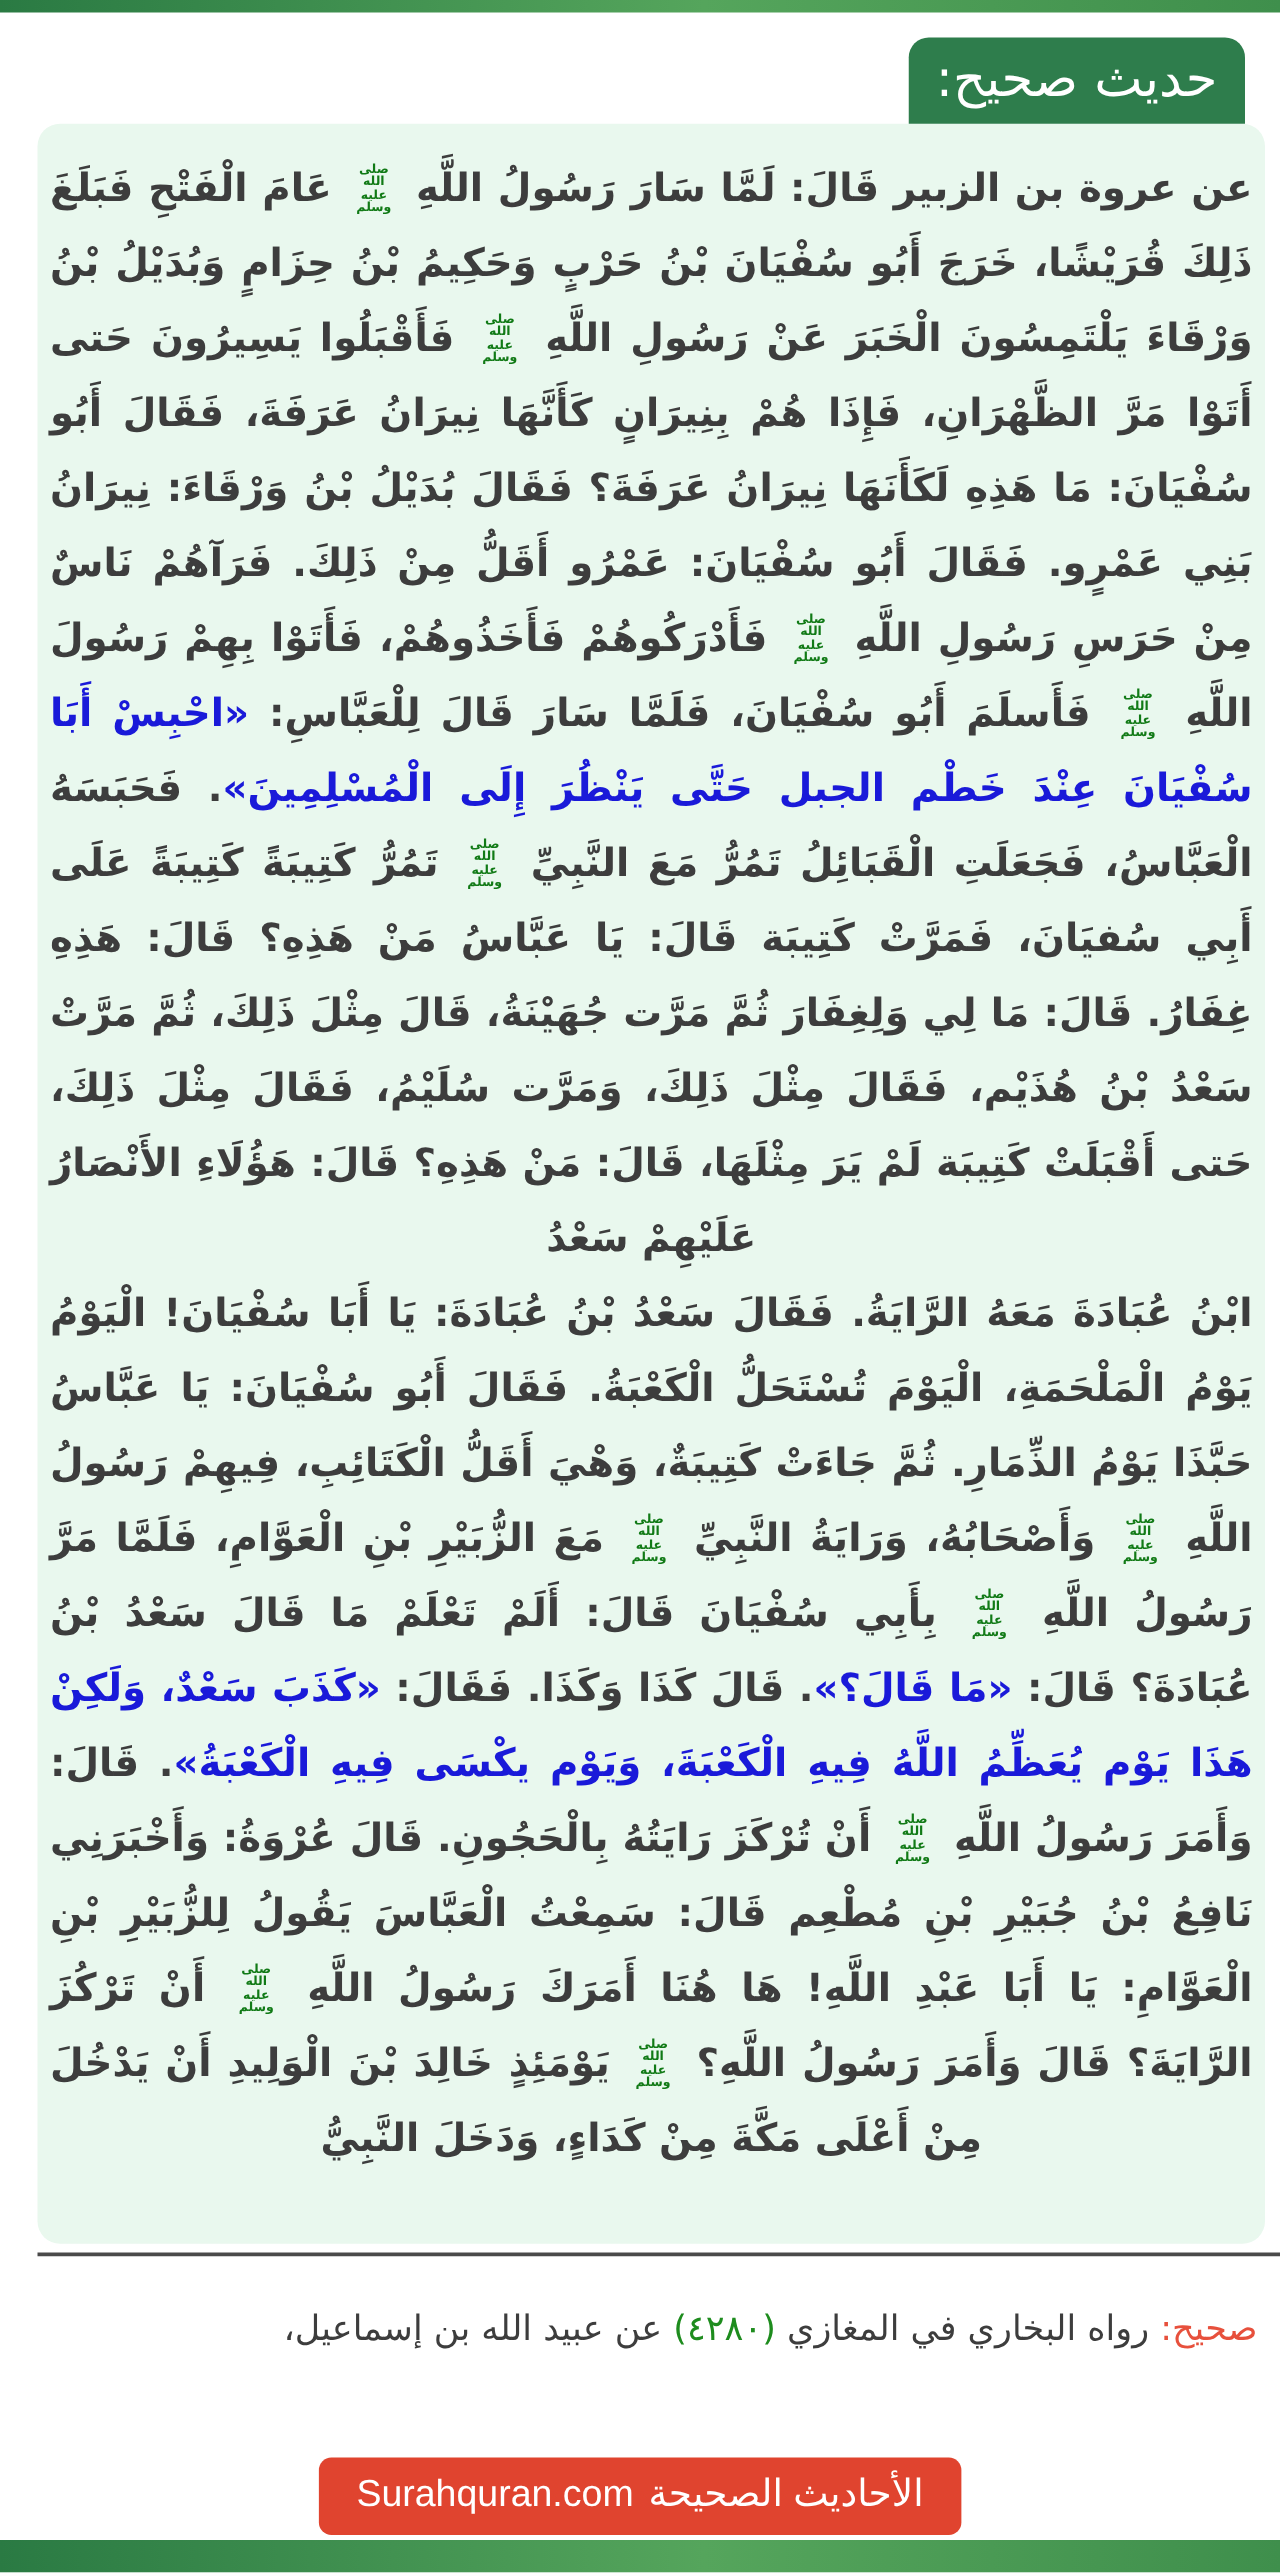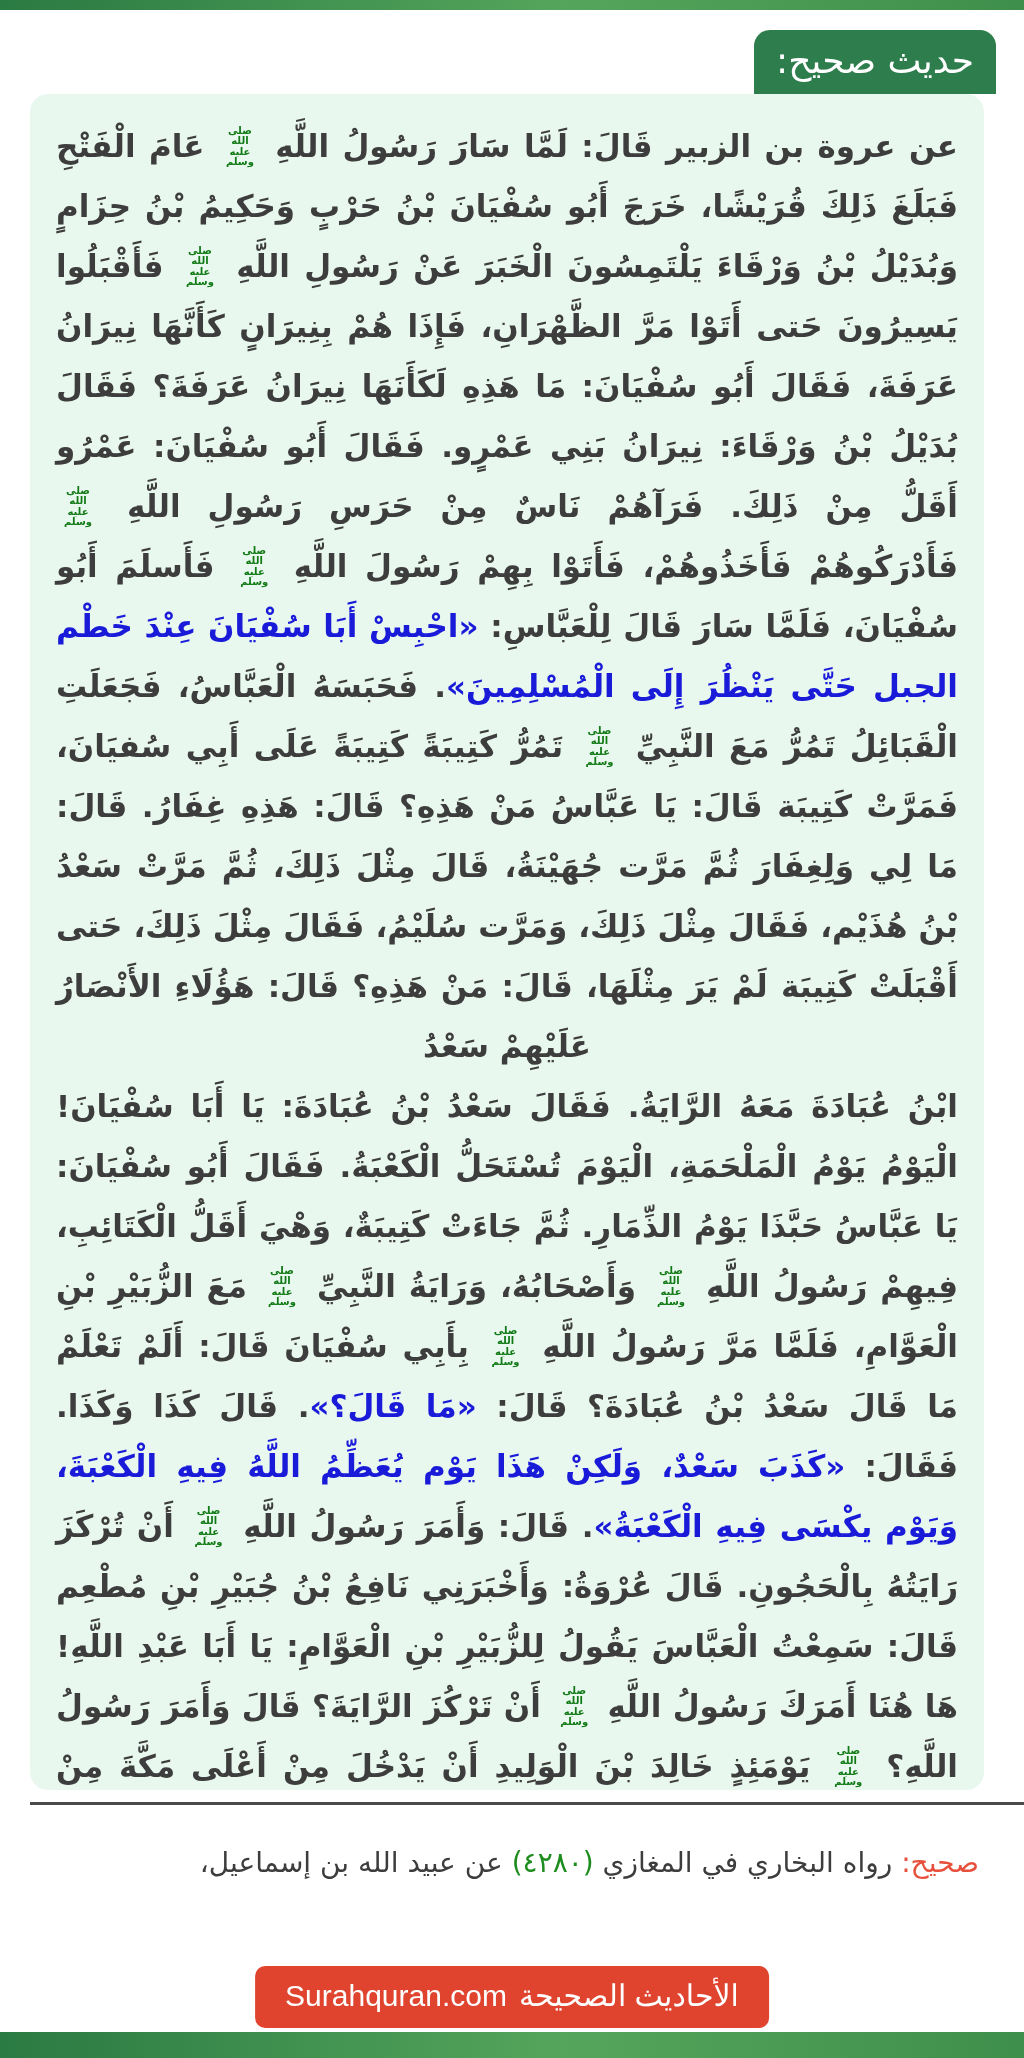--- a/index.html
+++ b/index.html
@@ -9,48 +9,48 @@
     font-family:"DejaVu Sans",sans-serif;
   }
   .top-bar{
     height:10px;width:100%;
     background:linear-gradient(90deg,var(--bar-green-dark,#2a7a43),var(--bar-green-light,#55a55c) 55%,var(--bar-green-mid,#3f8f4c));
   }
   .badge-row{margin:20px 28px 0 30px;text-align:right;}
   .badge{
     display:inline-block;direction:rtl;
     background:var(--header-green,#2e7d4c);color:#ffffff;
-    font-size:36px;line-height:1;padding:13px 22px 15px;
+    font-size:41px;line-height:1;padding:13px 22px 15px;
     border-radius:16px 16px 0 0;
   }
   .hadith-box{
-    margin:0 40px 0 30px;height:1696px;box-sizing:border-box;
+    margin:0 12px 0 30px;height:1696px;box-sizing:border-box;
     background:var(--box-bg,#e9f8ee);border-radius:18px;
-    padding:22px 26px;overflow:hidden;
+    padding:22px 10px;overflow:hidden;
     direction:rtl;
     color:var(--text-dark,#3d3d3d);
     font-size:31px;font-weight:bold;line-height:60px;
     text-align:justify;text-align-last:center;
   }
   .hadith-box p{margin:0;}
   .seg-dark{color:var(--text-dark,#3d3d3d);}
   .seg-blue{color:var(--quote-blue,#1a1ad9);}
   .saw{
     display:inline-block;width:38px;min-width:38px;
     font-size:10px;line-height:1.05;font-weight:bold;
     color:var(--saw-green,#117a16);
     text-align:center;vertical-align:-8px;margin:0 3px;
     white-space:normal;
   }
   .divider{
     position:absolute;top:1802px;left:30px;right:0;height:0;
     border-top:3px solid #4a4a4a;
   }
   .takhrij{
-    position:absolute;top:1834px;left:30px;right:45px;
+    position:absolute;top:1834px;left:30px;right:18px;
     direction:rtl;text-align:right;
     color:var(--text-dark,#3d3d3d);
     font-size:28px;line-height:57px;font-weight:400;
   }
   .takhrij p{margin:0;}
   .seg-red{color:var(--grade-red,#e7503c);}
   .seg-green{color:var(--ref-green,#1e8c1e);}
   .footer-button{
     position:absolute;top:1966px;left:50%;transform:translateX(-50%);
     display:inline-flex;direction:rtl;align-items:center;gap:12px;

